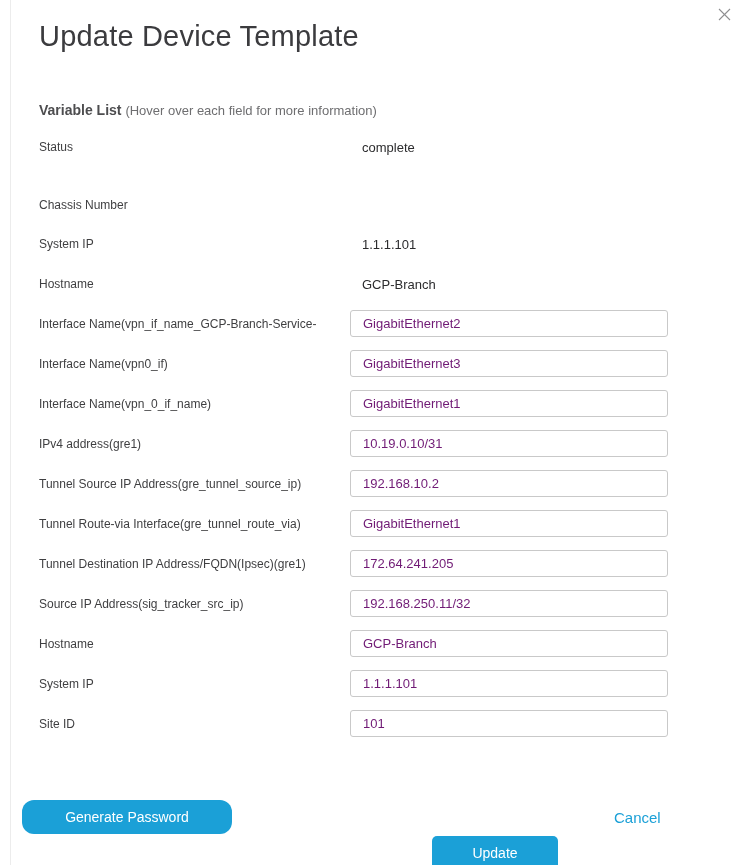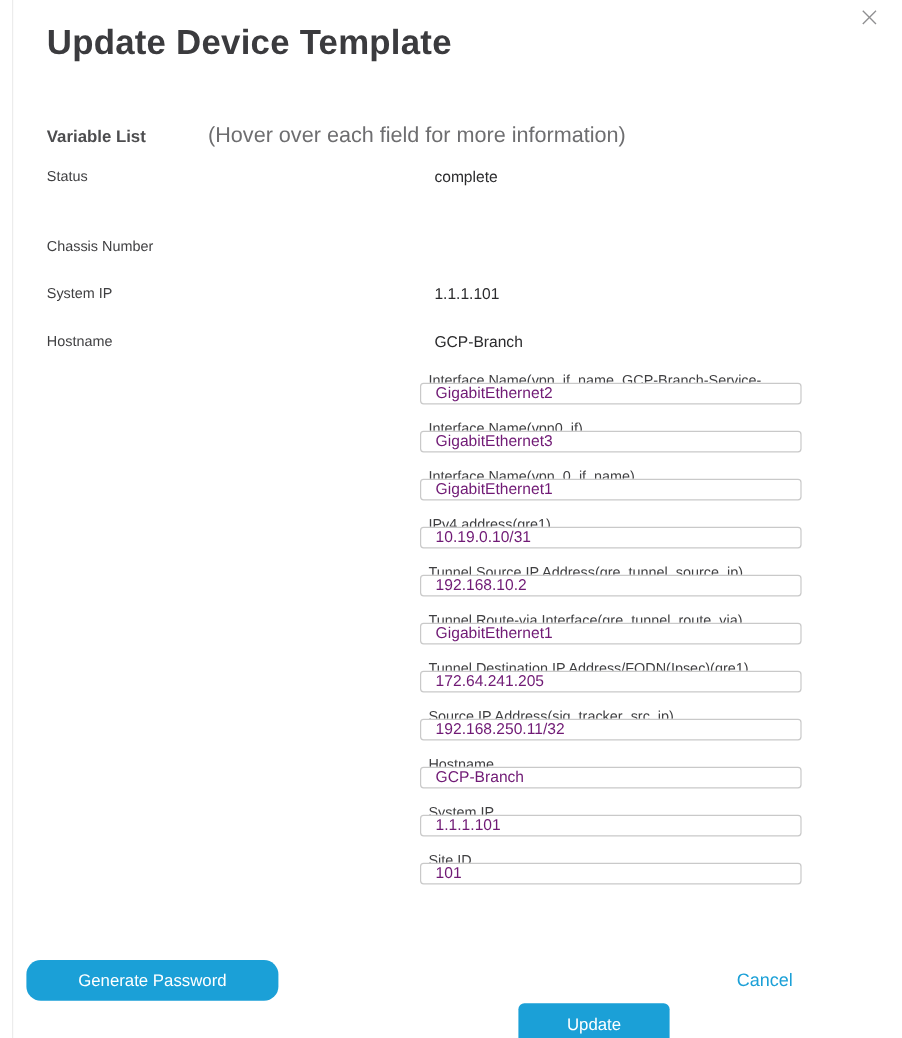--- a/index.html
+++ b/index.html
@@ -13,56 +13,56 @@
   }
   :root { --accent: #1ba0d7; }
 
   .left-edge {
     position: absolute; left: 10px; top: 0; bottom: 0;
     width: 1px; background: #ececec;
   }
 
   .modal-title {
     position: absolute; left: 39px; top: 20px;
-    font-size: 29px; font-weight: 700; color: #3b3b3e;
+    font-size: 29px; font-weight: 400; color: #3b3b3e;
     letter-spacing: 0.2px;
   }
 
   .close-btn {
     position: absolute; right: 19px; top: 5px;
     width: 18px; height: 18px; cursor: pointer;
     display: flex; align-items: center; justify-content: center;
   }
 
   .section-head {
     position: absolute; left: 39px; top: 102px;
     font-size: 14px; color: #4d4d4f;
   }
   .section-head .heading { font-weight: bold; }
-  .section-head .hint { font-weight: normal; color: #6e6e70; font-size: 18px; margin-left: 48px; }
+  .section-head .hint { font-weight: normal; color: #6e6e70; font-size: 13px; }
 
   .form { position: absolute; left: 39px; top: 140px; width: 629px; }
 
   .row { display: flex; width: 629px; }
   .row .lbl {
     width: 311px; min-width: 311px;
     font-size: 12px; color: #3f3f41;
     white-space: nowrap; overflow: hidden;
   }
   .row.static { align-items: flex-start; }
   .row.static .val {
     width: 318px; padding-left: 12px;
     font-size: 13px; color: #2b2b2d;
   }
   .r-status  { height: 58px; }
   .r-chassis { height: 39px; }
   .r-sysip   { height: 40px; }
   .r-host    { height: 33px; }
 
-  .row.inputrow { align-items: flex-end; height: 27px; margin-bottom: 13px; flex-direction: column; }
+  .row.inputrow { align-items: center; height: 27px; margin-bottom: 13px; }
   .row.inputrow input {
     width: 318px; height: 27px;
     border: 1px solid #c9c9c9; border-radius: 3px;
     background: #fff; padding: 0 8px 0 12px;
     font-family: "Liberation Sans", sans-serif;
     font-size: 13px; color: #701a75;
     outline: none;
   }
 
   .footer { position: absolute; left: 0; top: 800px; width: 752px; height: 34px; }

